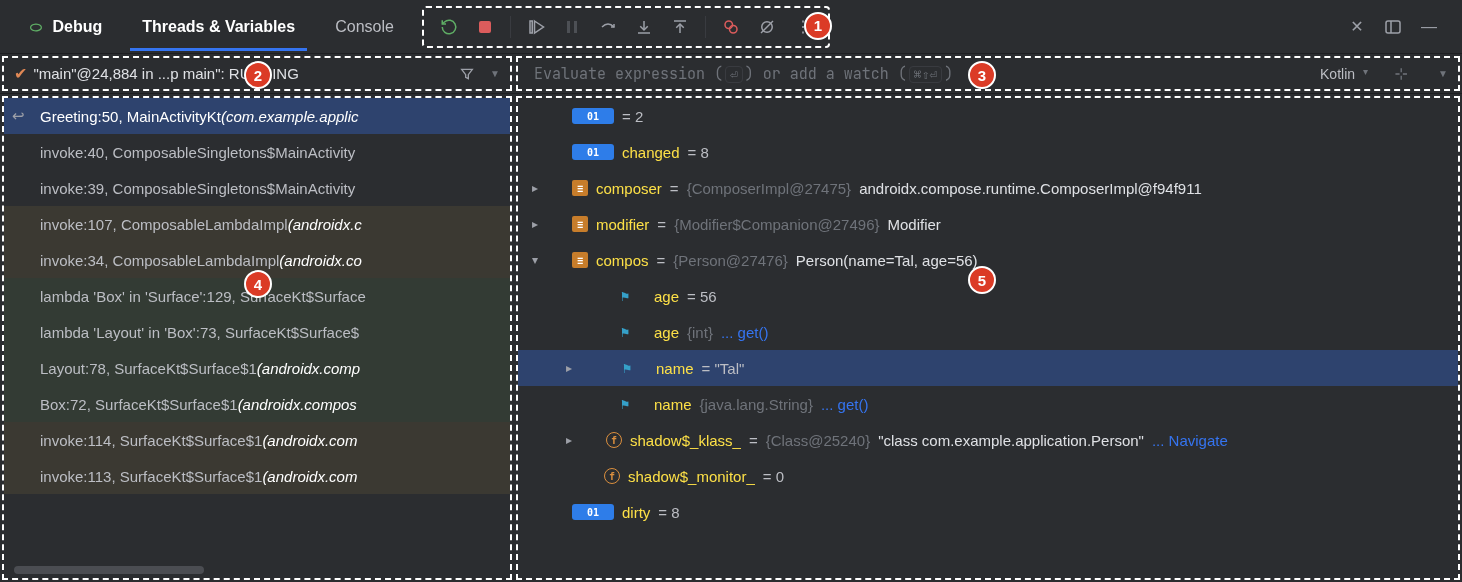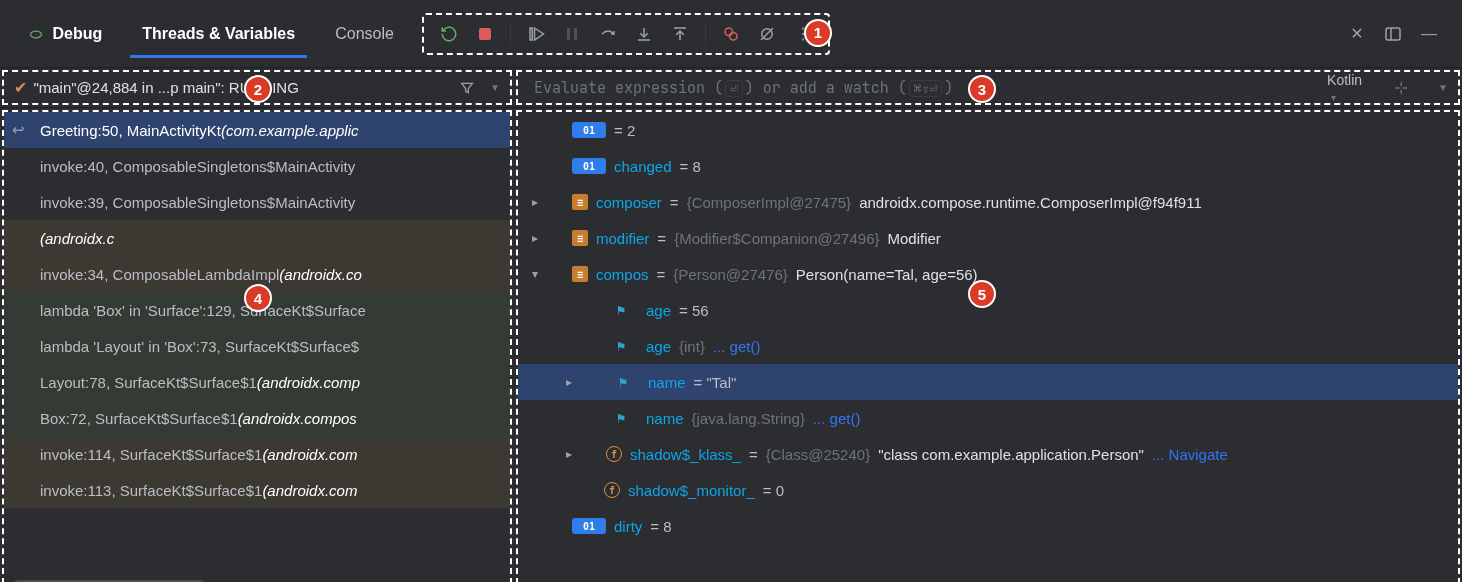--- a/index.html
+++ b/index.html
@@ -9,21 +9,21 @@
   font-family: "Segoe UI", Arial, sans-serif;
   font-size: 14px;
   width: 1462px;
   height: 582px;
   overflow: hidden;
   position: relative;
 }
 
 
 .topbar {
-  height: 68px;
+  height: 54px;
   display: flex;
   align-items: center;
   padding: 0 10px;
   border-bottom: 1px solid #1e1f22;
 }
 .tabs { display: flex; align-items: center; gap: 0; }
 .tab {
   padding: 14px 20px;
   color: #bcbec4;
   font-size: 16px;
@@ -92,21 +92,21 @@
 .filtbtn { margin-left: auto; color: #9da0a8; }
 .eval-input {
   flex: 1; color: #6f737a; font-family: "JetBrains Mono","Consolas",monospace;
   font-size: 15px; padding-left: 6px;
 }
 .key-hint {
   font-family: monospace; color: #6f737a;
   border: 1px solid #393b40; border-radius: 4px;
   padding: 0 4px; font-size: 13px; margin: 0 2px;
 }
-.langsel { color: #bcbec4; margin-right: 6px; display: flex; align-items: flex-start; gap: 4px; flex-direction: column; }
+.langsel { color: #bcbec4; display: flex; align-items: flex-start; gap: 4px; }
 
 
 .main { display: flex; height: calc(100% - 54px - 40px); }
 .framespane {
   width: 510px;
   border: 2px dashed #fff;
   margin: 2px;
   position: relative;
   overflow: hidden;
 }
@@ -140,29 +140,29 @@
   height: 36px; display: flex; align-items: center;
   padding-left: 10px;
   gap: 8px;
   white-space: nowrap;
 }
 .vrow.sel { background: #2e436e; }
 .ind1 { padding-left: 64px; }
 .arrow { width: 14px; color: #9da0a8; font-size: 12px; text-align: center; }
 .arrow.spacer { visibility: hidden; }
 .chip {
-  width: 34px; height: 16px; border-radius: 3px;
+  width: 42px; height: 16px; border-radius: 3px;
   display: inline-flex; align-items: center; justify-content: center;
   font-size: 10px; font-family: monospace; font-weight: 700;
 }
 .chip.p01 { background: #2e7de9; color: #fff; }
 .chip.obj { background: #c77d2b; color: #fff; width: 16px; border-radius: 2px; }
 .chip.flag { color: #35a0c8; background: none; font-size: 14px; }
 .chip.ff { color: #db8f3e; background: none; border: 1px solid #db8f3e; border-radius: 50%; width: 16px; height: 16px; font-size: 10px; }
-.varname { color: #0ea5e9; }
+.varname { color: #fde047; }
 .eq { color: #bcbec4; }
 .gray { color: #6f737a; }
 .val { color: #dfe1e5; }
 .link { color: #3574f0; }
 </style>
 </head>
 <body>
 
 <div class="topbar">
   <div class="tabs">
@@ -292,20 +292,21 @@
       <span>Greeting:50, MainActivityKt </span>
         <span class="pkg">(com.example.applic</span>
     </div>
     <div class="frame-row">
         <span>invoke:40, ComposableSingletons$MainActivity</span>
       </div>
     <div class="frame-row">
         <span>invoke:39, ComposableSingletons$MainActivity</span>
       </div>
     <div class="frame-row lib">
+        <span>invoke:107, ComposableLambdaImpl </span>
         <span class="pkg">(androidx.c</span>
       </div>
     <div class="frame-row lib">
         <span>invoke:34, ComposableLambdaImpl </span>
         <span class="pkg">(androidx.co</span>
       </div>
     <div class="frame-row libg">
         <span>lambda 'Box' in 'Surface':129, SurfaceKt$Surface</span>
       </div>
     <div class="frame-row libg">

